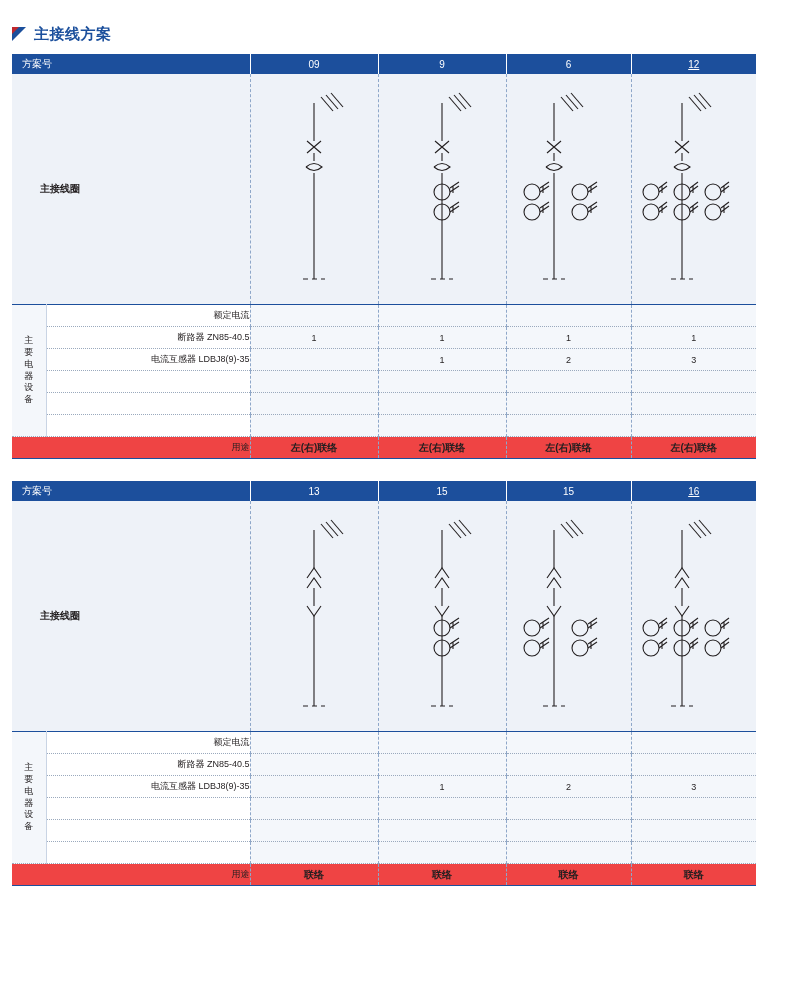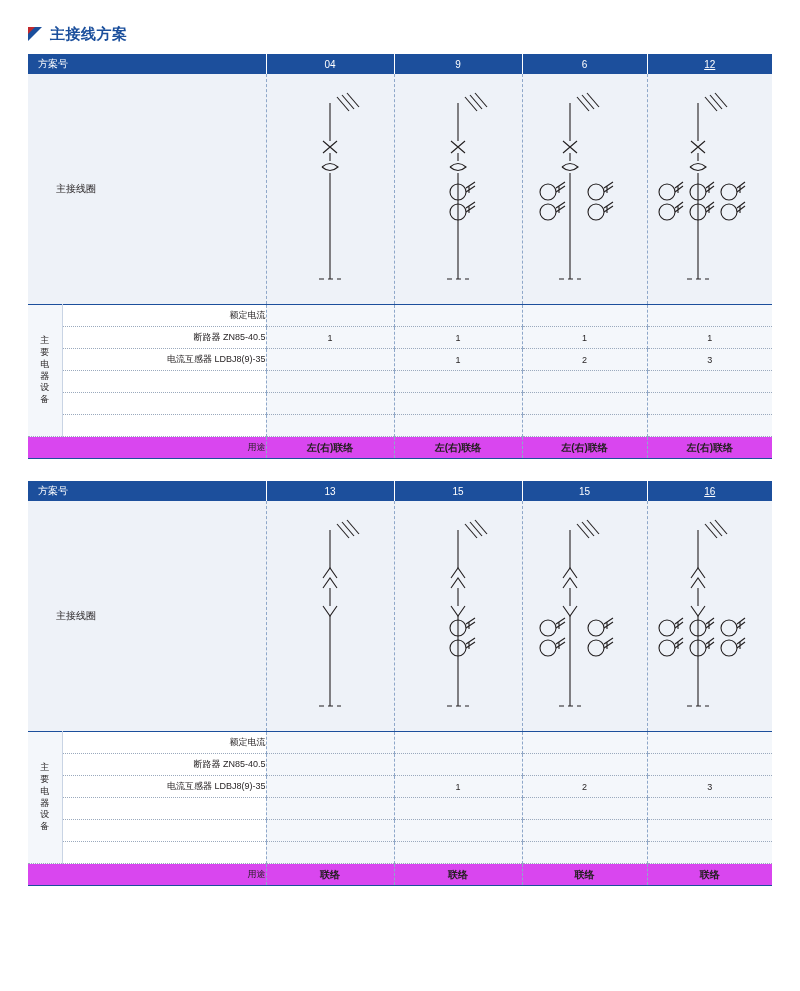--- a/index.html
+++ b/index.html
@@ -12,21 +12,21 @@
     height: 991px;
     font-family: "Liberation Sans", sans-serif;
     color: #231f20;
     -webkit-font-smoothing: antialiased;
   }
   .page {
     position: relative;
     width: 800px;
     height: 897px;
     box-sizing: border-box;
-    padding: 0 28px;
+    padding: 0 12px;
   }
 
   
   .heading {
     display: flex;
     align-items: center;
     height: 40px;
     padding-top: 14px;
     box-sizing: content-box;
   }
@@ -91,20 +91,21 @@
   }
   .hdr-row td:last-child { border-right: none; text-decoration: underline; }
 
   
   .diag-row td {
     background: #eef2f8;
     border-right: 1px dashed #8ea7c9;
     vertical-align: middle;
     text-align: center;
     height: 230px;
+    font-weight: bold;
   }
   .diag-row td:last-child { border-right: none; }
   .diag-row td.rowlabel {
     background: #eef2f8;
     text-align: left;
     padding-left: 28px;
     font-size: 10px;
     color: #231f20;
     border-right: 1px dashed #8ea7c9;
   }
@@ -123,21 +124,21 @@
   .spec-row td:last-child { border-right: none; }
   .spec-row td.spec-name {
     text-align: right;
     padding-left: 8px;
     background: #ffffff;
   }
   .spec-row.usage td {
     border-bottom: none;
     font-weight: bold;
     font-size: 10px;
-    background: #d946ef;
+    background: #ef4444;
   }
   .spec-row.usage td.spec-name {
     font-weight: normal;
     font-size: 9px;
   }
   .vert-label {
     width: 34px;
     background: #ffffff;
     border-right: 1px solid #c9d4e4;
     vertical-align: middle;
@@ -171,21 +172,21 @@
         <col style="width:204px">
         <col style="width:128px">
         <col style="width:128px">
         <col style="width:125px">
         <col style="width:125px">
       </colgroup>
       <tbody>
 
         <tr class="hdr-row">
           <td colspan="2" class="hdr-label">方案号</td>
-          <td>04</td>
+          <td>09</td>
           <td>9</td>
           <td>6</td>
           <td>12</td>
         </tr>
 
         <tr class="diag-row">
           <td colspan="2" class="rowlabel">主接线圈</td>
           <td>
             <svg class="diag-svg" width="110" height="200" viewBox="0 0 110 200">
               <g stroke="#231f20" stroke-width="1.1" fill="none">

